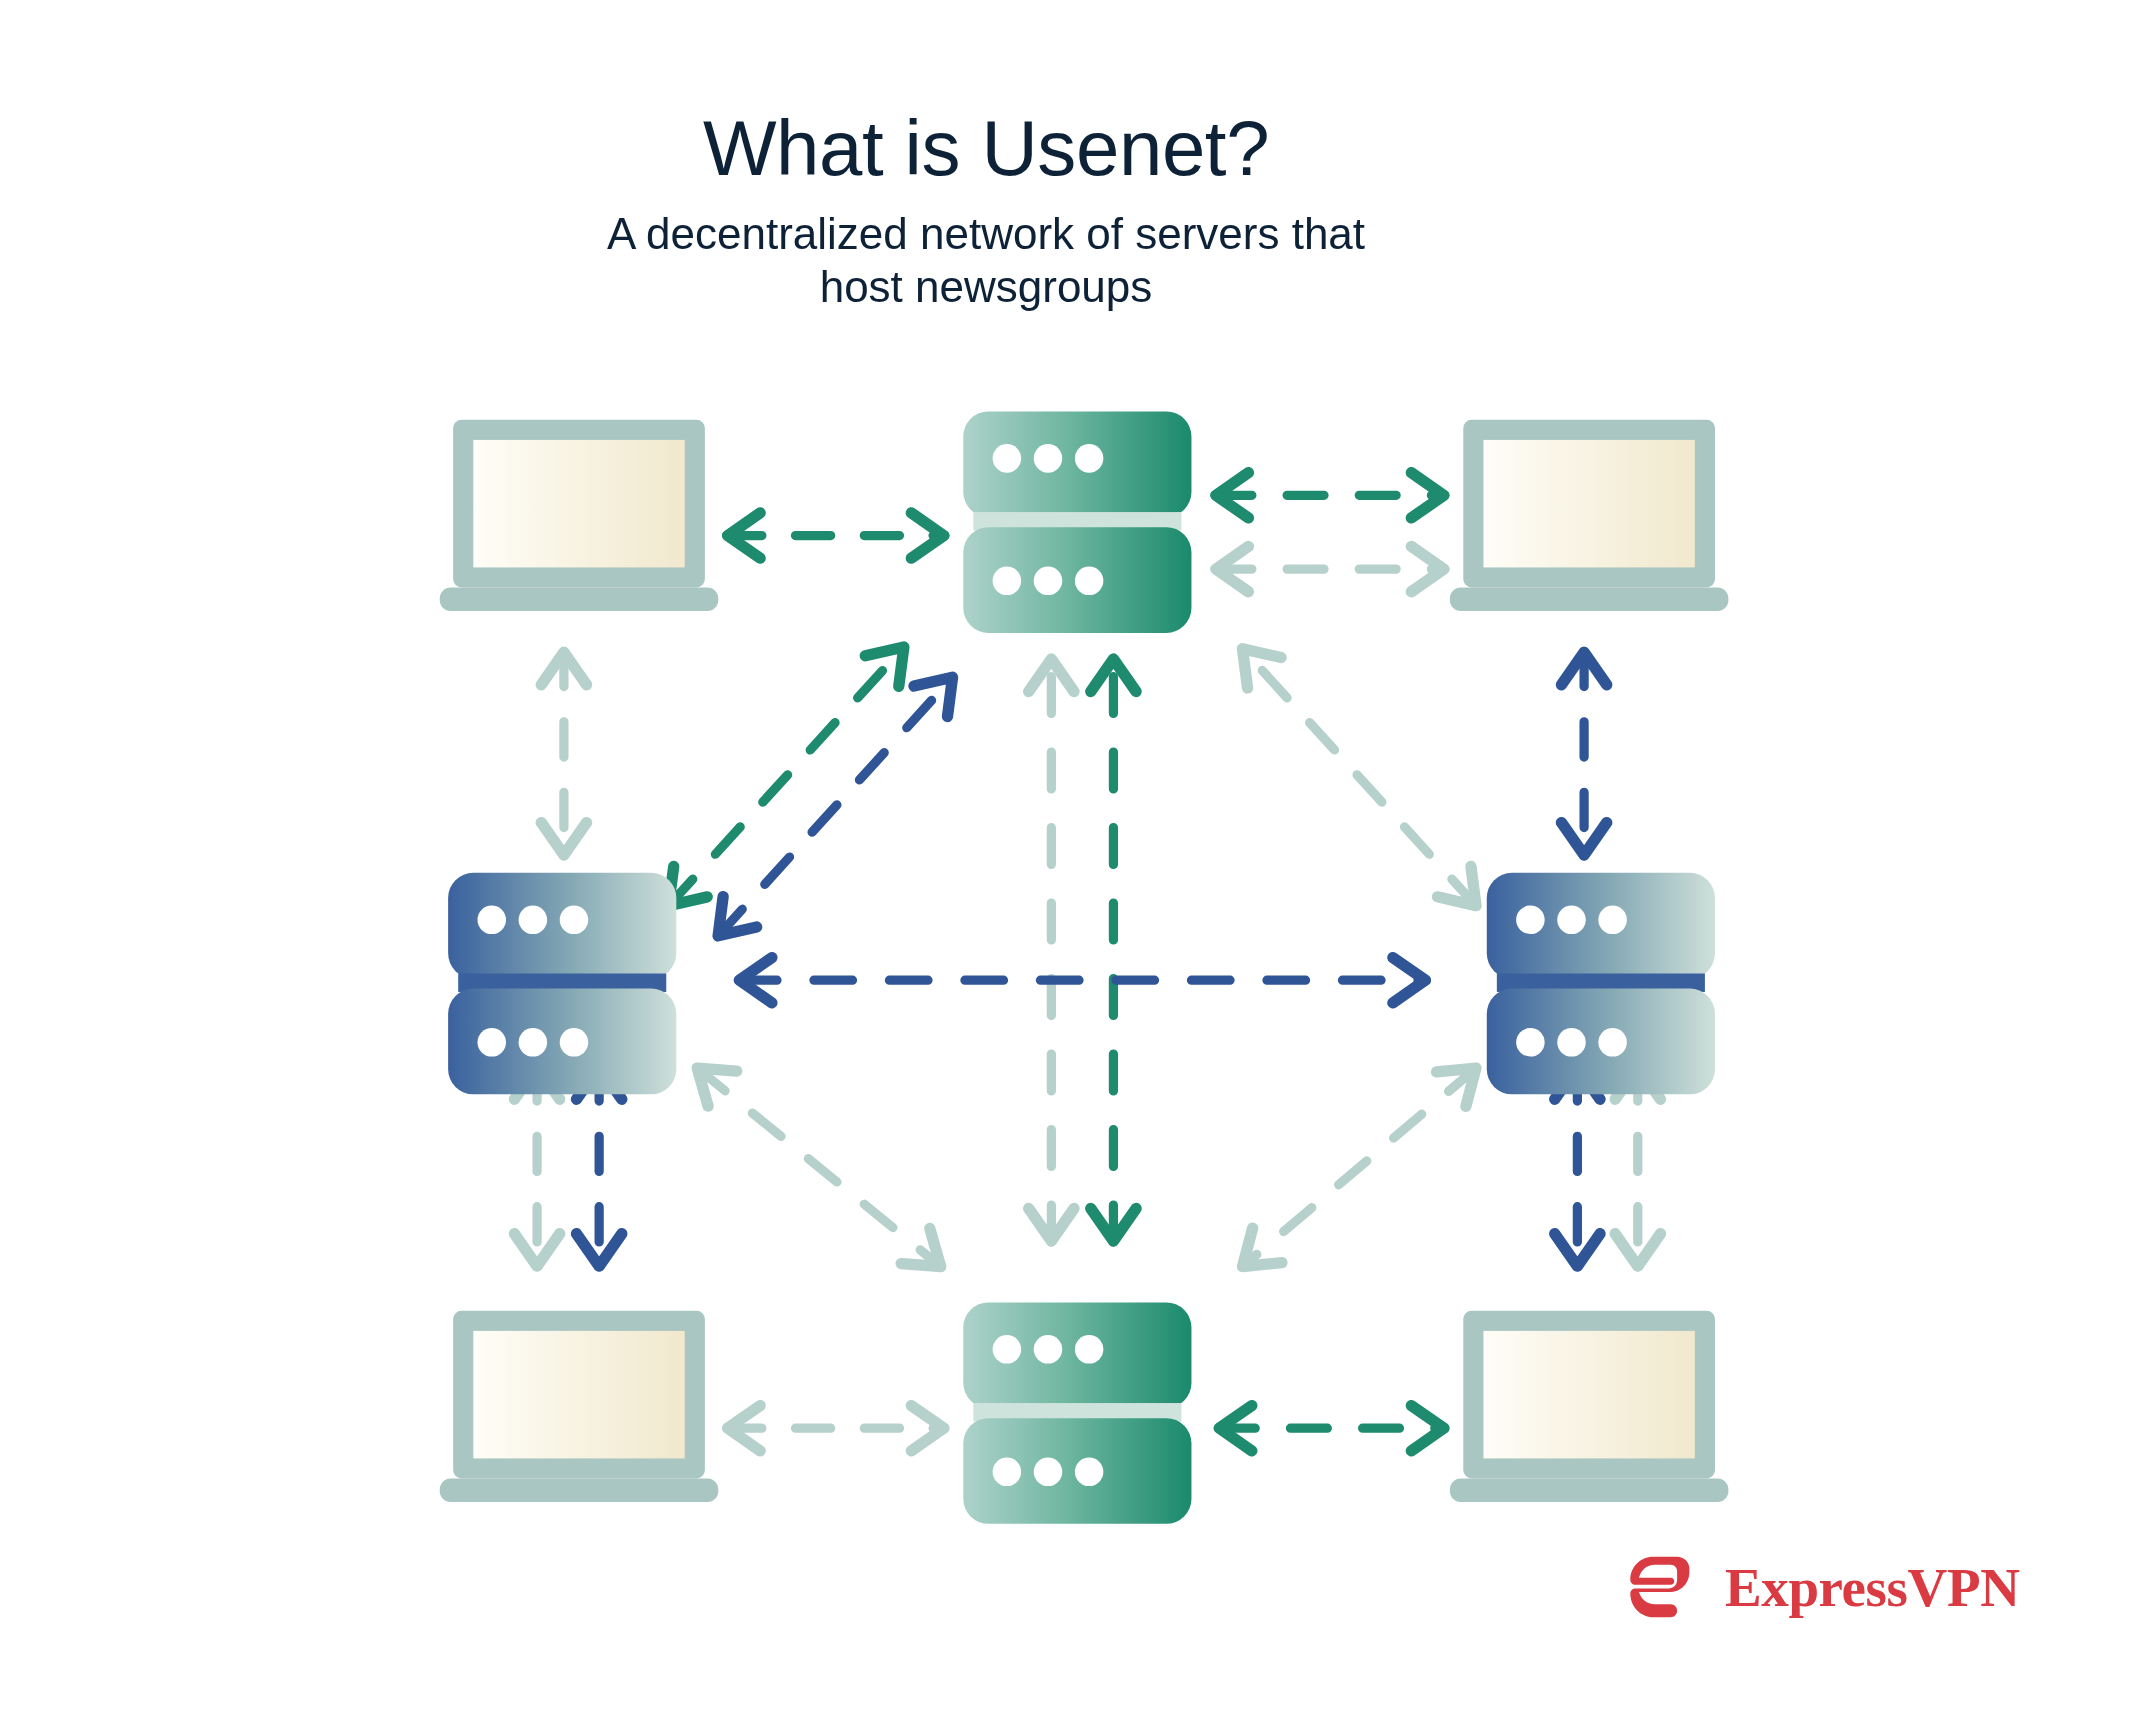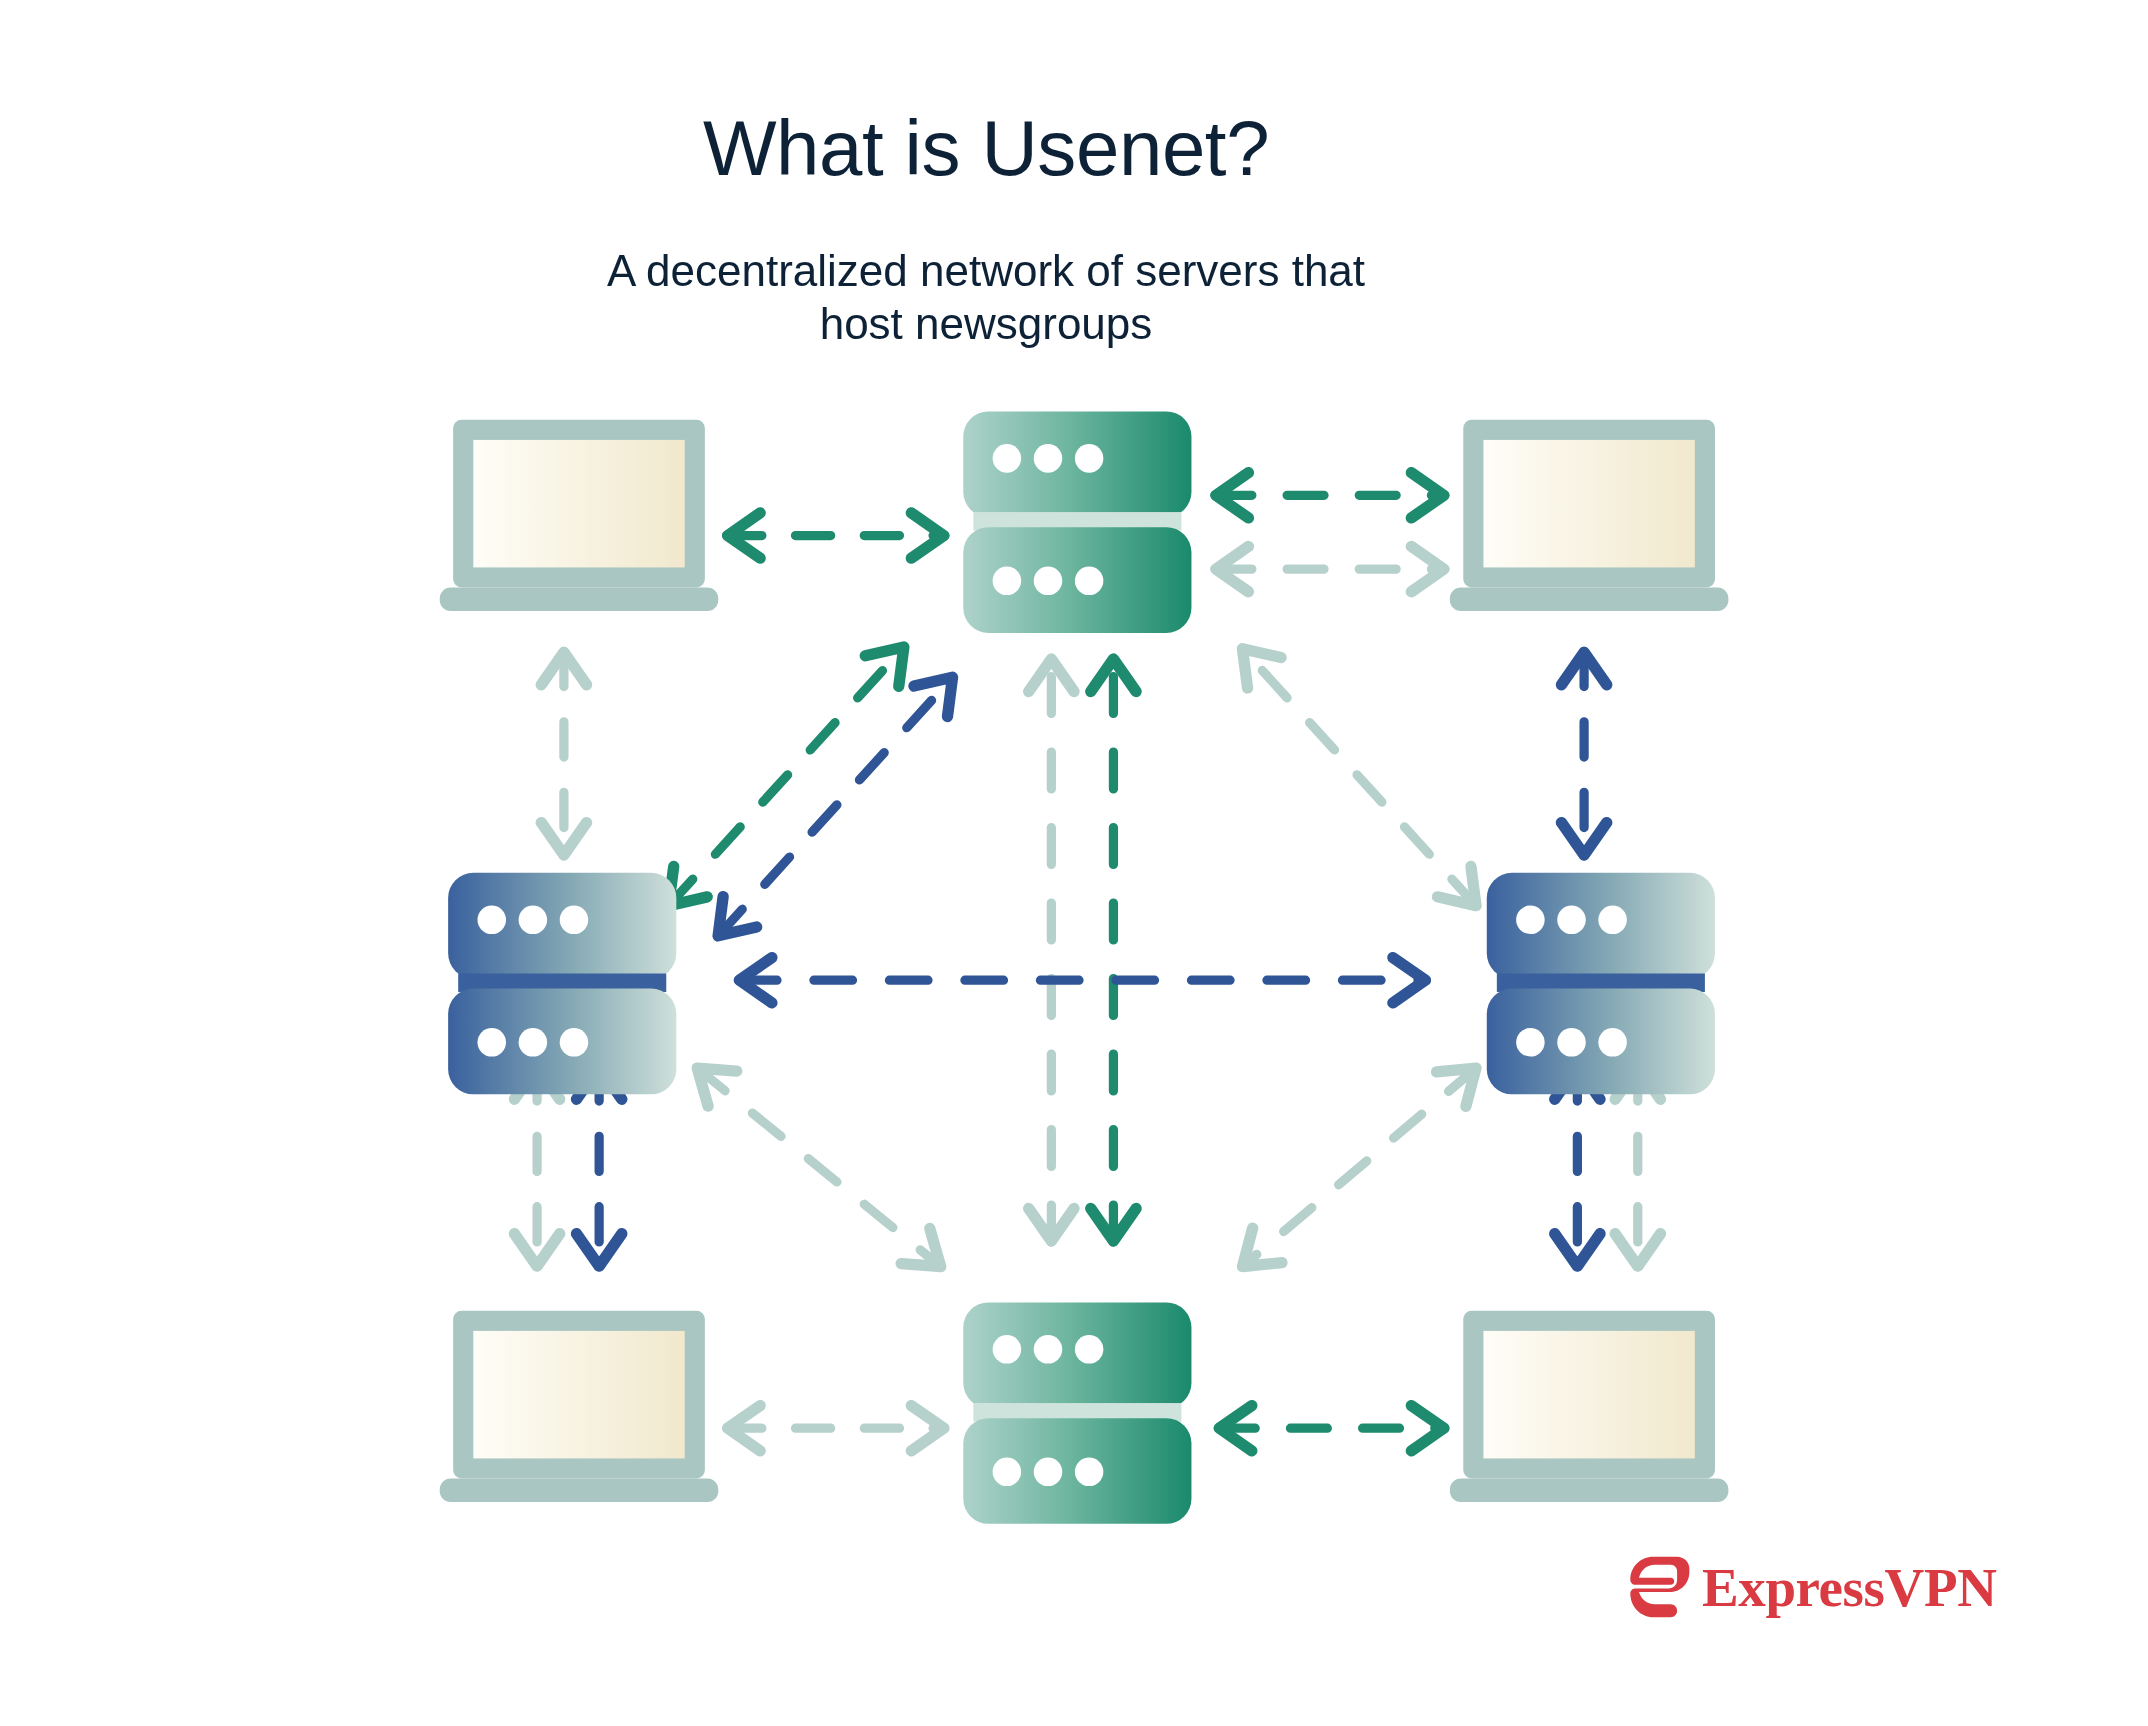--- a/index.html
+++ b/index.html
@@ -34,38 +34,38 @@
     letter-spacing: -0.4px;
     color: #0d2137;
     line-height: 1.06;
     margin: 0;
   }
   .subtitle {
     font-size: 44px;
     font-weight: 400;
     color: #0d2137;
     line-height: 1.22;
-    margin: 54px 0 0 0;
+    margin: 17px 0 0 0;
     white-space: pre-line;
   }
   .diagram-wrap {
     position: absolute;
     top: 403px;
     left: 0;
     width: 2148px;
     height: 1141px;
   }
   svg.diagram { display: block; }
   .logo {
     position: absolute;
     left: 1626px;
     top: 1551px;
     display: flex;
     align-items: center;
-    gap: 4px;
+    gap: 27px;
   }
   .logo-word {
     font-family: "Liberation Serif", serif;
     font-size: 55px;
     font-weight: 700;
     color: #da3a42;
     letter-spacing: -0.4px;
     line-height: 1;
   }
 </style>

